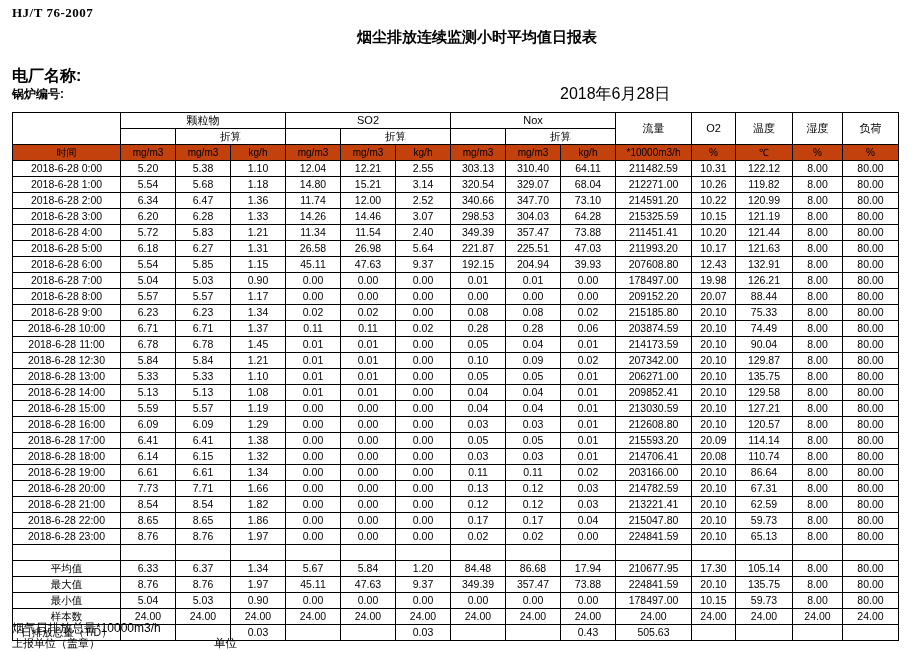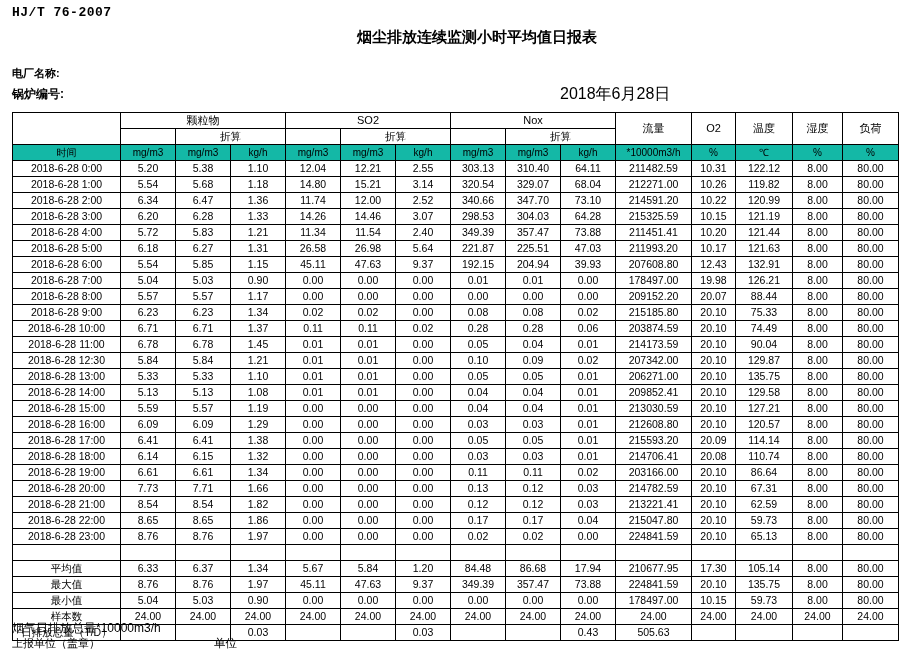--- a/index.html
+++ b/index.html
@@ -13,42 +13,42 @@
     font-family: "Liberation Sans", sans-serif;
     font-size: 11px;
     color: #000;
     position: relative;
     overflow: hidden;
   }
   .doc-code {
     position: absolute;
     left: 12px;
     top: 5px;
-    font-family: Liberation Mono, monospace;
+    font-family: Liberation Serif, serif;
     font-weight: bold;
     font-size: 13px;
     letter-spacing: 0.5px;
   }
   .doc-title {
     position: absolute;
     left: 0;
     right: 0;
     top: 28px;
     text-align: center;
     font-size: 15px;
     font-weight: bold;
     font-family: "Liberation Sans", sans-serif;
     padding-left: 30px;
   }
   .field-plant {
     position: absolute;
     left: 12px;
     top: 66px;
     font-weight: bold;
-    font-size: 11px;
+    font-size: 16px;
   }
   .field-boiler {
     position: absolute;
     left: 12px;
     top: 86px;
     font-weight: bold;
     font-size: 12px;
   }
   .field-date {
     position: absolute;
@@ -66,21 +66,21 @@
   }
   table.main td, table.main th {
     border: 1px solid #000;
     text-align: center;
     vertical-align: middle;
     padding: 0;
     height: 15px;
     line-height: 13px;
     font-weight: normal;
   }
-  .hdr-green { background: #14b8a6; }
+  .hdr-green { background: #c2410c; }
   .hdr-group { background: #ffffff; font-size: 11px; }
   .num { text-align: right; padding-right: 5px; font-family: "Liberation Sans", sans-serif; }
   .lbl { text-align: right; padding-right: 5px; }
   .blank-row td { height: 14px; }
   .unit-row td { font-size: 10px; }
   .summary td { height: 15px; }
   .footer1 {
     position: absolute;
     left: 12px;
     top: 620px;

